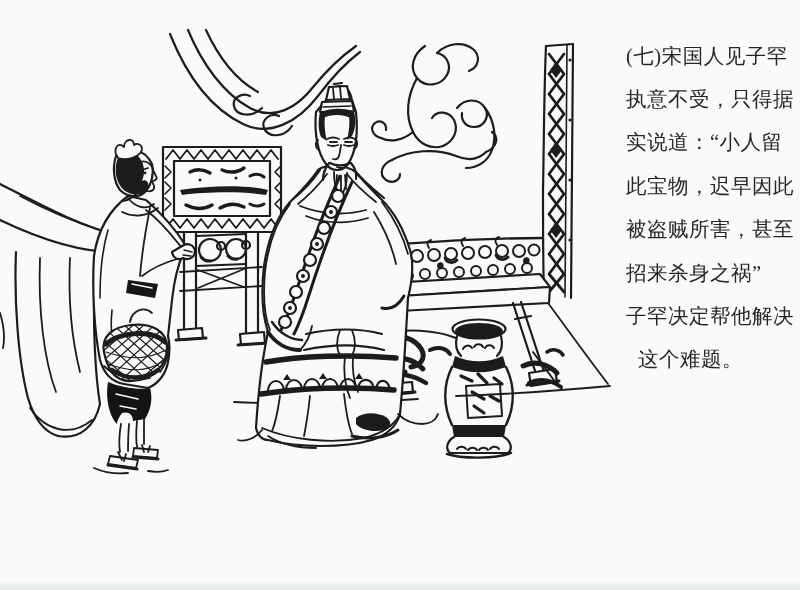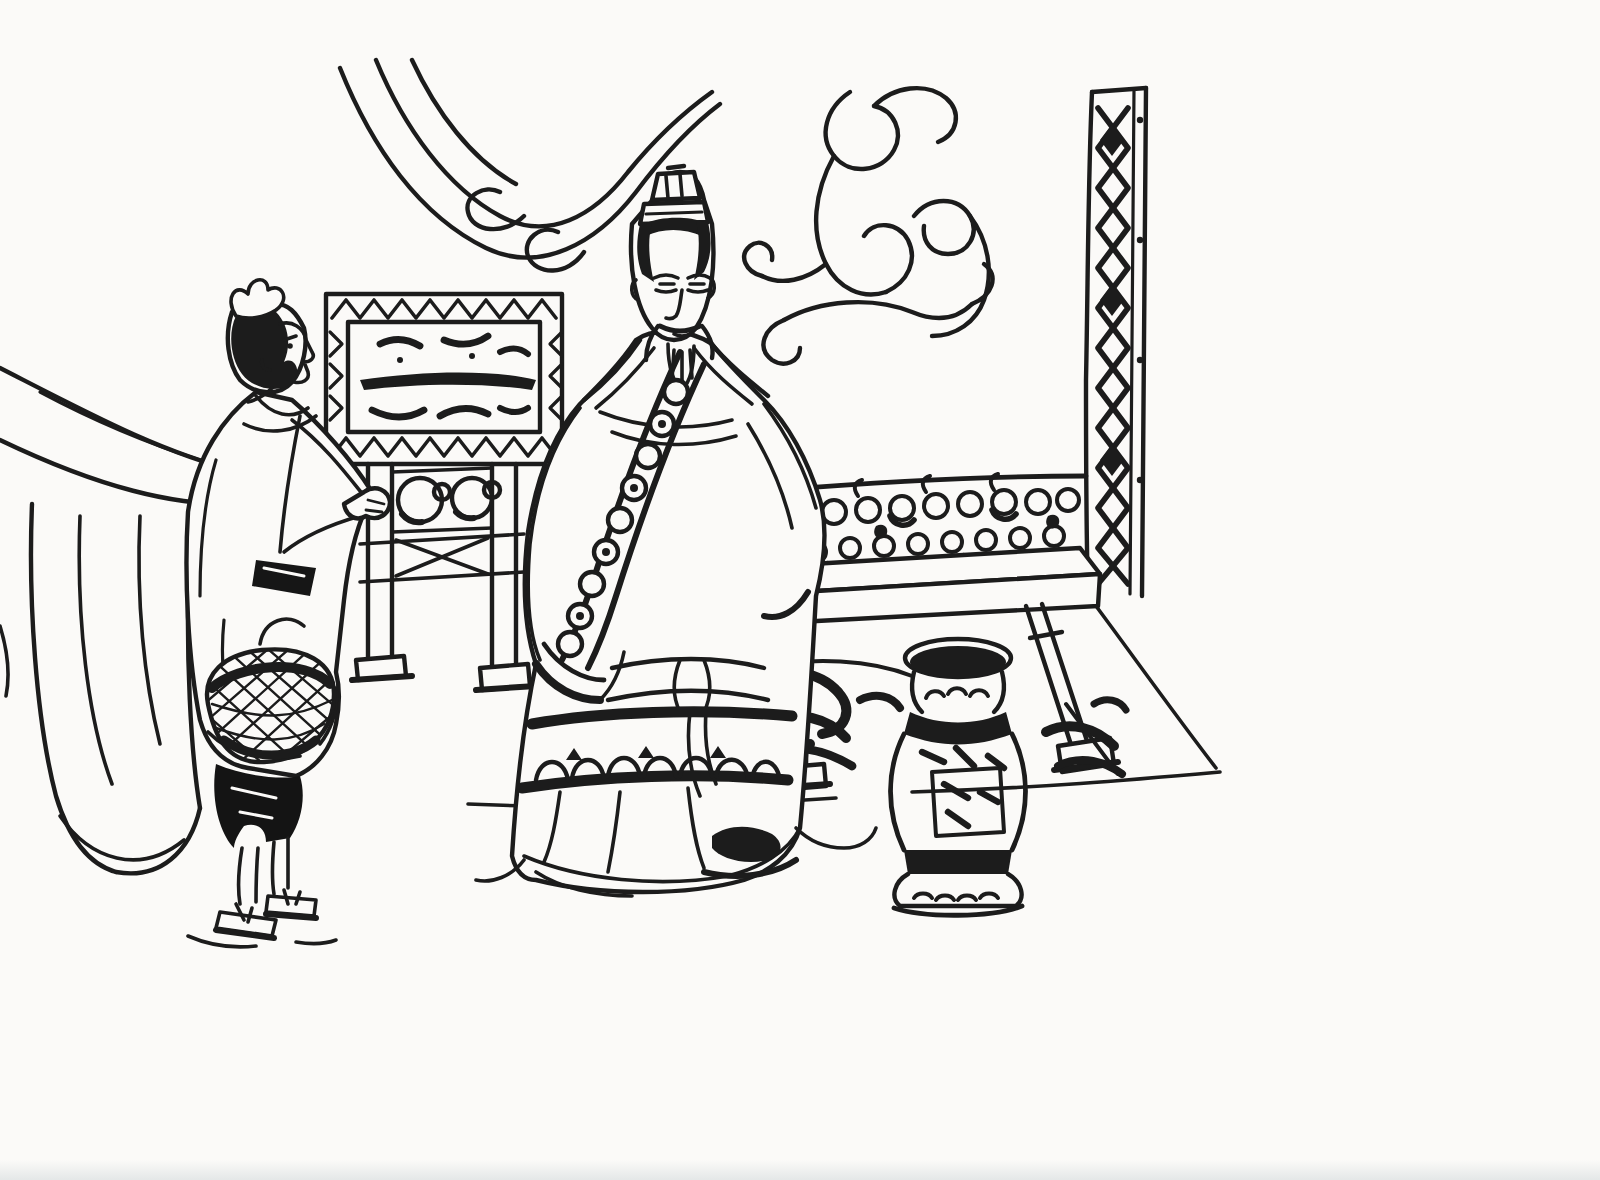--- a/index.html
+++ b/index.html
@@ -355,15 +355,25 @@
         <path d="M110,456 L138,460 L136,468 L108,464 Z" fill="#fbfaf8"></path>
         <path d="M108,465 L137,469" stroke-width="3"></path>
         <path d="M118,452 L122,460 M126,454 L124,461"></path>
         <path d="M134,448 L158,450 L157,458 L133,456 Z" fill="#fbfaf8"></path>
         <path d="M133,457 L158,459" stroke-width="3"></path>
         <path d="M142,445 L144,452 M150,446 L148,452"></path>
       </g>
     </g>
   </svg>
 
+  <div class="caption">
+    <div class="cap-line">(七)宋国人见子罕</div>
+    <div class="cap-line">执意不受，只得据</div>
+    <div class="cap-line">实说道：“小人留</div>
+    <div class="cap-line">此宝物，迟早因此</div>
+    <div class="cap-line">被盗贼所害，甚至</div>
+    <div class="cap-line">招来杀身之祸”</div>
+    <div class="cap-line">子罕决定帮他解决</div>
+    <div class="cap-line">这个难题。</div>
+  </div>
 
   <div class="scan-edge"></div>
 </div>
 
 </body></html>

